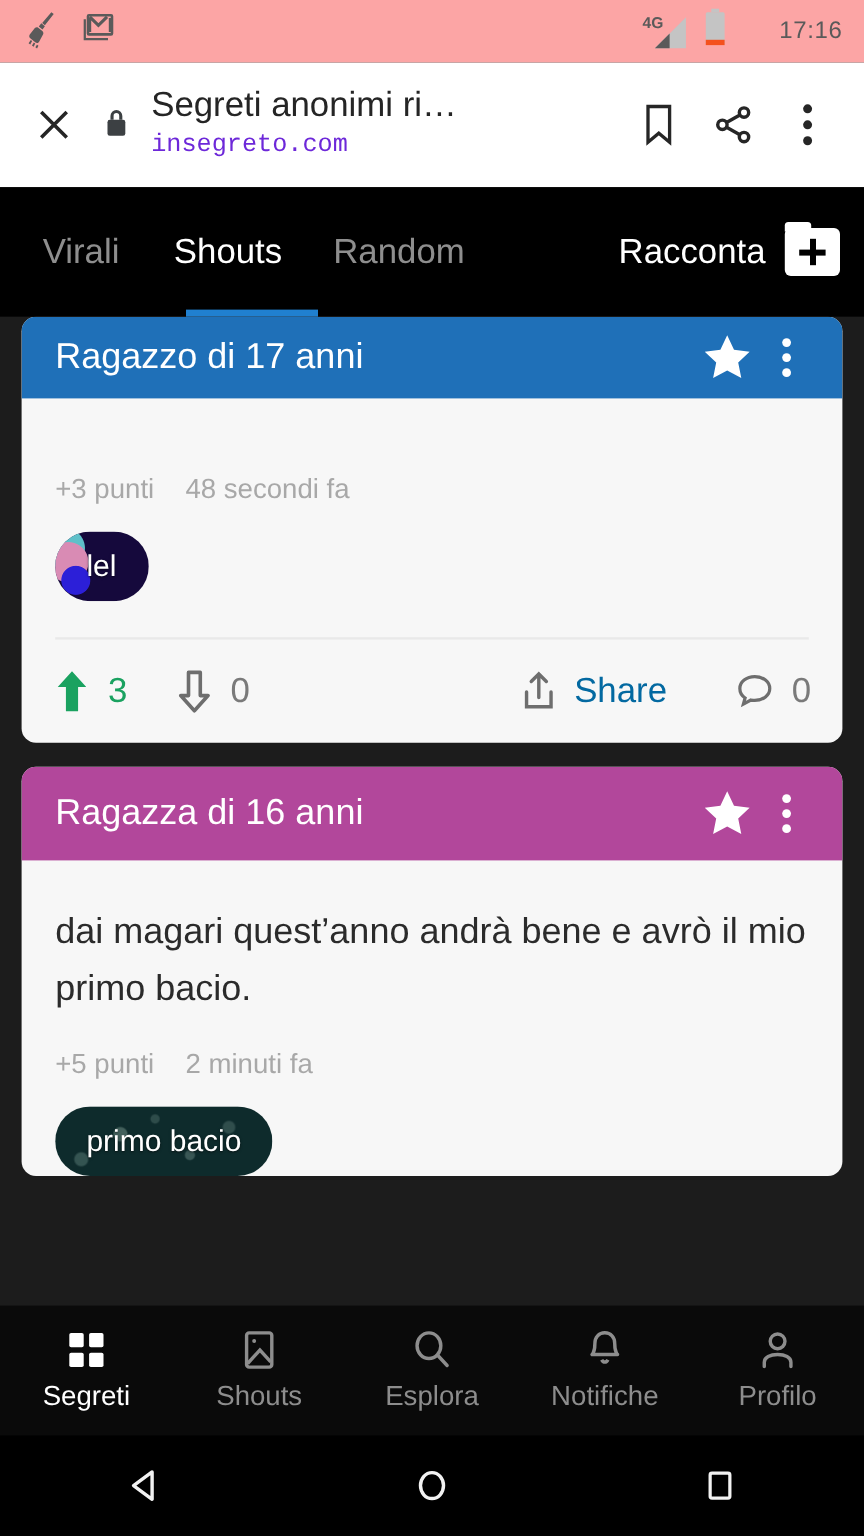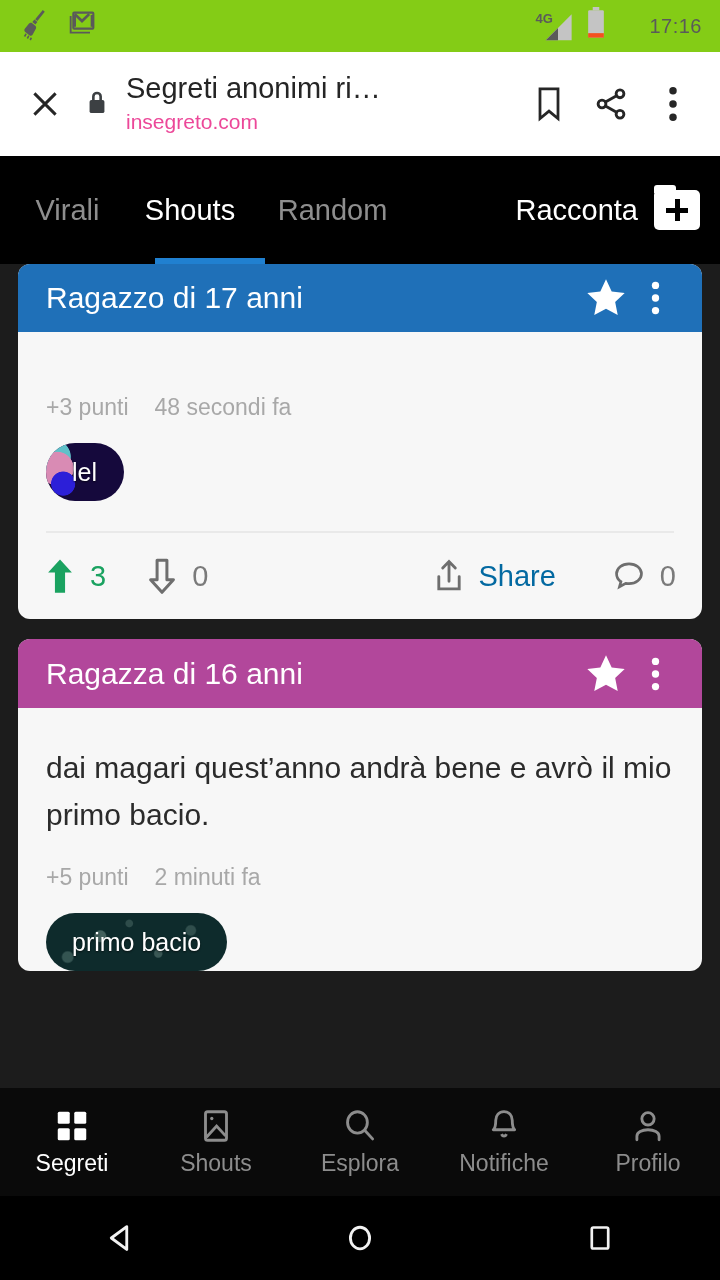--- a/index.html
+++ b/index.html
@@ -6,21 +6,21 @@
   html, body {
     width:720px; height:1280px;
     font-family:"Liberation Sans", sans-serif;
     background:#1c1c1c;
     overflow:hidden;
   }
   .screen { width:720px; height:1280px; position:relative; display:flex; flex-direction:column; }
 
   
   .status-bar {
-    height:52px; background:#84cc16; flex:0 0 52px;
+    height:52px; background:#fca5a5; flex:0 0 52px;
     display:flex; align-items:center; padding:0 18px; position:relative;
   }
   .status-left { display:flex; align-items:center; gap:14px; }
   .status-right { margin-left:auto; display:flex; align-items:center; gap:14px; }
   .status-time {
     font-size:20px; color:#5a5a5a; letter-spacing:.5px; margin-left:28px;
     font-family:"Liberation Sans", sans-serif;
   }
   .sig-wrap { position:relative; width:34px; height:30px; }
   .sig-4g { position:absolute; left:-2px; top:0px; font-size:13px; font-weight:bold; color:#5a5a5a; }
@@ -30,21 +30,21 @@
     height:104px; background:#ffffff; flex:0 0 104px;
     display:flex; align-items:center; padding:0 16px; gap:0px;
   }
   .close-btn { width:58px; height:58px; display:flex; align-items:center; justify-content:center; flex:0 0 58px; }
   .lock-wrap { width:46px; display:flex; align-items:center; justify-content:center; flex:0 0 46px; }
   .url-block { flex:1 1 auto; min-width:0; padding-left:6px; }
   .page-title {
     font-size:29px; color:#252525; white-space:nowrap; overflow:hidden;
     text-overflow:ellipsis; line-height:34px;
   }
-  .page-url { font-size:21px; color:#ec4899; line-height:30px; margin-top:2px; }
+  .page-url { font-size:21px; color:#6d28d9; line-height:30px; margin-top:2px;font-family:Liberation Mono, monospace; }
   .hdr-icon { width:62px; height:62px; display:flex; align-items:center; justify-content:center; flex:0 0 62px; }
 
   
   .tabbar {
     background:#000000; flex:0 0 108px; height:108px;
     display:flex; align-items:center; position:relative; padding:0 14px 0 0;
   }
   .tab {
     font-size:29px; color:#8e8e8e; padding:0 0 0 0; position:relative;
     display:flex; align-items:center; justify-content:center; height:100%;
@@ -70,21 +70,21 @@
 
   
   .feed {
     flex:1 1 auto; background:#1c1c1c; overflow:hidden; position:relative;
     padding:0 18px;
   }
   .card {
     background:#f7f7f7; border-radius:12px; overflow:hidden; margin-bottom:20px;
   }
   .card-header {
-    height:69px; display:flex; align-items:center; padding:0 24px 0 28px; color:#fff;
+    height:78px; display:flex; align-items:center; padding:0 24px 0 28px; color:#fff;
   }
   .card-header.clipped { height:68px; }
   .card-title { font-size:30px; color:#ffffff; flex:1 1 auto; }
   .hdr-action { width:52px; display:flex; align-items:center; justify-content:center; flex:0 0 52px; }
   .hdr-action.dots { width:46px; flex:0 0 46px; }
   .card-body { padding:36px 28px 0 28px; }
   .secret-text { font-size:30px; line-height:47px; color:#2b2b2b; }
   .meta-row { font-size:23px; color:#a8a8a8; margin-top:26px; display:flex; gap:26px; }
   .tagrow { margin-top:22px; display:flex; }
   .tag-chip {

